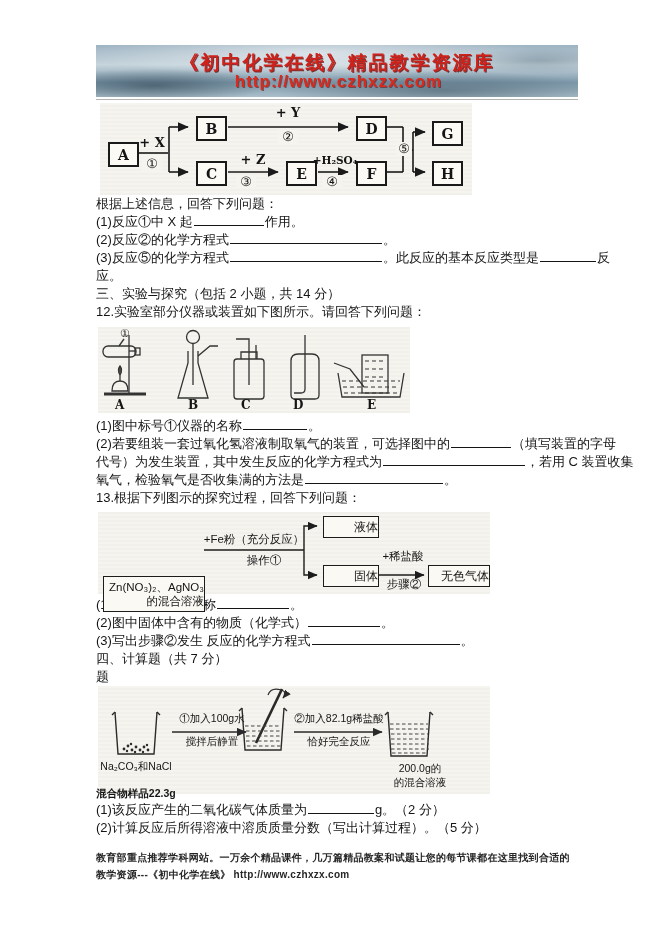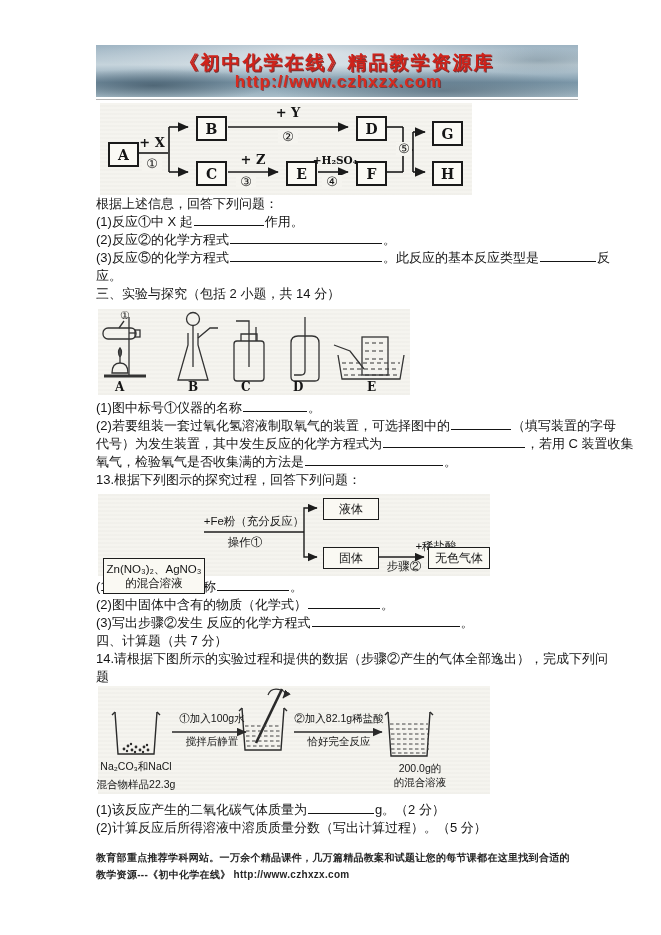--- a/index.html
+++ b/index.html
@@ -36,21 +36,21 @@
   .fcbox{position:absolute;width:27px;height:21px;border:2px solid #1a1a1a;background:#fbfaf5;
          display:flex;align-items:center;justify-content:center;
          font:bold 14px "DejaVu Serif",serif;}
   .fclab{position:absolute;text-align:center;font:bold 13px "DejaVu Serif",serif;}
   .fclab.small{font-size:10.5px;}
   .circ{position:absolute;text-align:center;font:13px "Liberation Sans",sans-serif;
         background:#f5f4ef;line-height:14px;}
 
   
   .qbox{position:absolute;border:1.5px solid #1c1c1c;background:#faf9f3;
-        display:flex;flex-direction:column;align-items:center;justify-content:center;
+        display:flex;flex-direction:column;align-items:flex-end;justify-content:center;
         font-size:12px;line-height:15px;}
   .qbox .ln{font-size:11.5px;line-height:14px;white-space:nowrap;}
   .flab{position:absolute;text-align:center;font-size:11.5px;line-height:13px;white-space:nowrap;}
   .slab{position:absolute;text-align:center;font-size:10.5px;line-height:13px;white-space:nowrap;}
   .apl{position:absolute;font:bold 12px "DejaVu Serif",serif;}
 
   
   .footer{margin-top:12px;}
   .fline{font-weight:bold;font-size:10px;line-height:17px;color:#262626;letter-spacing:.3px;white-space:nowrap;}
 </style>
@@ -111,20 +111,21 @@
 
   <div style="">
     <div class="tline"><span>根据上述信息，回答下列问题：</span></div>
     <div class="tline"><span>(1)反应①中 X 起</span><span class="blank" style="width:70px;"></span><span>作用。</span></div>
     <div class="tline"><span>(2)反应②的化学方程式</span><span class="blank" style="width:152px;"></span><span>。</span></div>
     <div class="tline"><span>(3)反应⑤的化学方程式</span><span class="blank" style="width:152px;"></span><span>。此反应的基本反应类型是</span><span class="blank" style="width:56px;"></span><span>反</span></div>
     <div class="tline"><span>应。</span></div>
   </div>
 
   <div class="tline"><span>三、实验与探究（包括 2 小题，共 14 分）</span></div>
+  <div class="tline"><span>12.实验室部分仪器或装置如下图所示。请回答下列问题：</span></div>
 
   <div class="fig" style="width:312px;height:86px;margin:6px 0 0 2px;">
     <svg width="312" height="86" viewBox="0 0 312 86">
       <g stroke="#333" stroke-width="1.3" fill="none">
 
         <path d="M6,67 H48" stroke-width="3"></path>
         <path d="M31,8 V67"></path>
         <path d="M31,24 H38"></path>
         <rect x="5" y="19" width="33" height="11" rx="5"></rect>
         <rect x="37" y="21" width="5" height="7"></rect>
@@ -187,40 +188,39 @@
         <path d="M206,38 V14 H219" marker-end="url(#ah2)"></path>
         <path d="M206,38 V63 H219" marker-end="url(#ah2)"></path>
         <path d="M281,63 H326" marker-end="url(#ah2)"></path>
       </g>
     </svg>
     <div class="qbox" style="left:5px;top:25px;width:100px;height:34px;margin-top:39px;">
       <div class="ln">Zn(NO₃)₂、AgNO₃</div>
       <div class="ln">的混合溶液</div>
     </div>
     <div class="flab" style="left:102px;top:21px;width:108px;">+Fe粉（充分反应）</div>
-    <div class="flab" style="left:117px;top:42px;width:60px;">操作①</div>
+    <div class="flab" style="left:136px;top:42px;width:60px;">操作①</div>
     <div class="qbox" style="left:225px;top:4px;width:54px;height:20px;">
           <div>液体</div>
         </div>
     <div class="qbox" style="left:225px;top:53px;width:54px;height:20px;">
           <div>固体</div>
         </div>
-    <div class="flab" style="left:282px;top:46px;width:46px;margin-left:33px;">+稀盐酸</div>
+    <div class="flab" style="left:282px;top:38px;width:46px;">+稀盐酸</div>
     <div class="flab" style="left:284px;top:66px;width:44px;">步骤②</div>
     <div class="qbox" style="left:330px;top:53px;width:60px;height:20px;">
           <div>无色气体</div>
         </div>
   </div>
 
   <div style="margin-top:2px;">
     <div class="tline"><span>(1)图中操作①的名称</span><span class="blank" style="width:72px;"></span><span>。</span></div>
     <div class="tline"><span>(2)图中固体中含有的物质（化学式）</span><span class="blank" style="width:72px;"></span><span>。</span></div>
     <div class="tline"><span>(3)写出步骤②发生 反应的化学方程式</span><span class="blank" style="width:148px;"></span><span>。</span></div>
     <div class="tline"><span>四、计算题（共 7 分）</span></div>
-    <div class="tline"><span>14.请根据下图所示的实验过程和提供的数据（步骤②产生的气体全部逸出），完成下列问</span></div>
     <div class="tline"><span>题</span></div>
   </div>
 
   <div class="fig" style="width:392px;height:108px;margin:0 0 0 2px;">
     <svg width="392" height="108" viewBox="0 0 392 108">
       <defs>
         <marker id="ah3" markerWidth="8" markerHeight="7" refX="6.5" refY="3" orient="auto">
           <path d="M0,0 L7,3 L0,6 Z" fill="#2a2a2a"></path>
         </marker>
       </defs>
@@ -269,21 +269,21 @@
             <path d="M293,58 H331"></path>
             <path d="M293,63 H331"></path>
             <path d="M294,67 H330"></path>
       </g>
     </svg>
     <div class="slab" style="left:62px;top:26px;width:104px;">①加入100g水</div>
     <div class="slab" style="left:62px;top:49px;width:104px;">搅拌后静置</div>
     <div class="slab" style="left:178px;top:26px;width:126px;">②加入82.1g稀盐酸</div>
     <div class="slab" style="left:190px;top:49px;width:102px;">恰好完全反应</div>
     <div class="slab" style="left:-12px;top:74px;width:100px;">Na₂CO₃和NaCl</div>
-    <div class="slab" style="left:-12px;top:92px;width:100px;">混合物样品22.3g</div>
+    <div class="slab" style="left:-12px;top:101px;width:100px;font-weight:bold;">混合物样品22.3g</div>
     <div class="slab" style="left:272px;top:76px;width:100px;">200.0g的</div>
     <div class="slab" style="left:272px;top:90px;width:100px;">的混合溶液</div>
   </div>
 
   <div style="margin-top:7px;">
     <div class="tline"><span>(1)该反应产生的二氧化碳气体质量为</span><span class="blank" style="width:66px;"></span><span>g。（2 分）</span></div>
     <div class="tline"><span>(2)计算反应后所得溶液中溶质质量分数（写出计算过程）。（5 分）</span></div>
   </div>
 
   <div class="footer">

